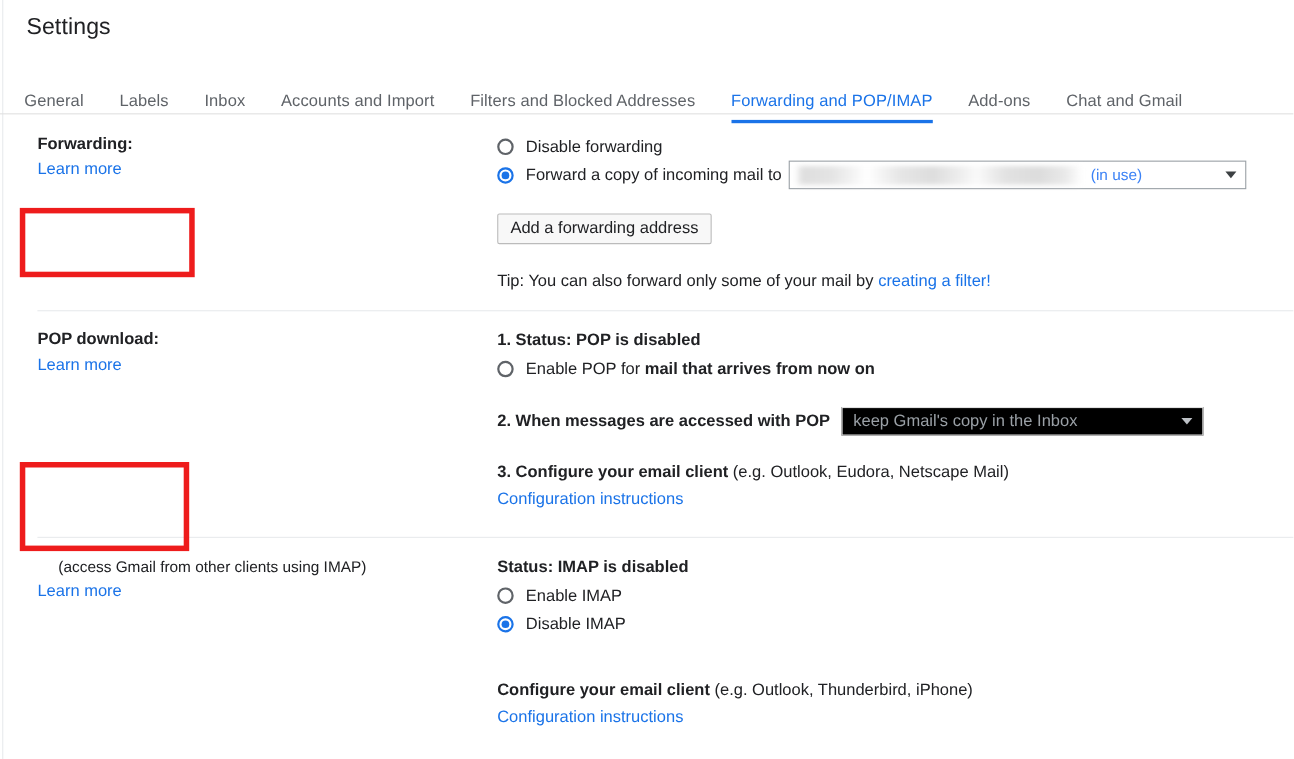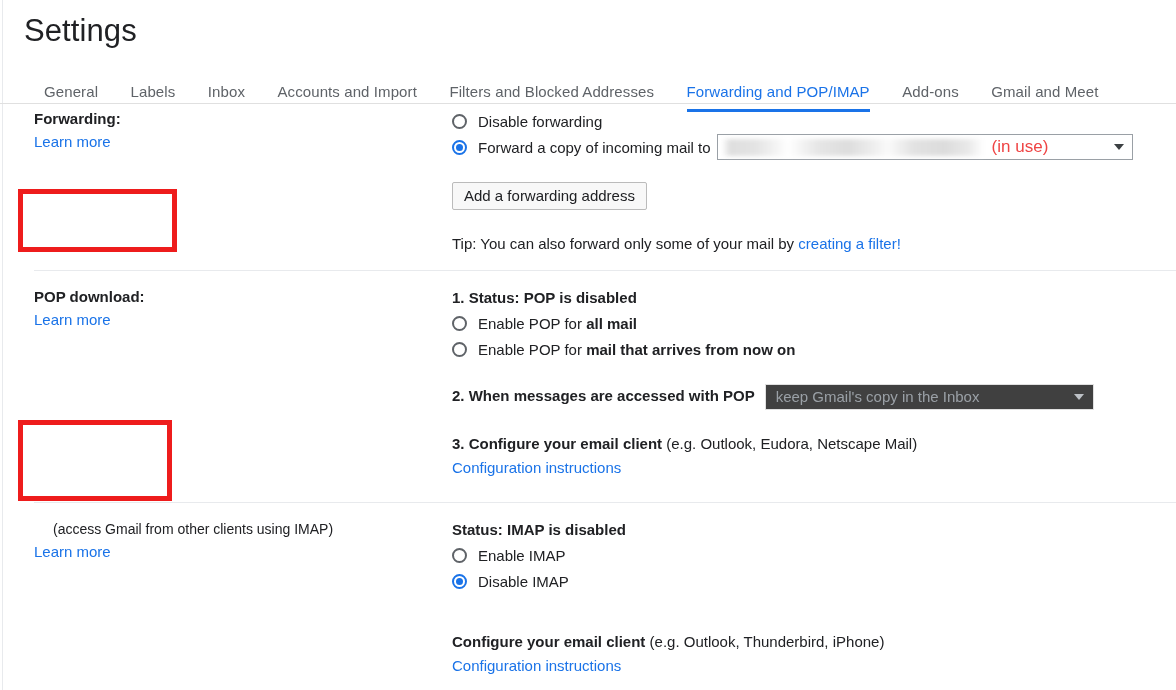--- a/index.html
+++ b/index.html
@@ -25,21 +25,21 @@
     width: 1px;
     height: 690px;
     background: #e8eaed;
   }
 
   
   .page-title {
     position: absolute;
     left: 24px;
     top: 13px;
-    font-size: 31px;
+    font-size: 21px;
     font-weight: 400;
     color: #202124;
     letter-spacing: .1px;
   }
 
   .tabbar {
     position: absolute;
     left: 0;
     top: 62px;
     width: 1176px;
@@ -50,40 +50,40 @@
   .tab {
     display: inline-block;
     position: relative;
     font-size: 15px;
     color: #5f6368;
     padding: 5px 0 12px 0;
     margin-right: 28px;
     cursor: pointer;
     letter-spacing: .1px;
   }
-  .tab:first-child { margin-left: 44px; }
+  .tab:first-child { margin-left: 22px; }
   .tab.active {
     color: #1a73e8;
     margin-top: 16px;
   }
   .tab.active::after {
     content: "";
     position: absolute;
     left: 0;
     right: 0;
     bottom: 0;
     height: 3px;
     background: #1a73e8;
   }
 
   
   .content {
     position: absolute;
     left: 0;
-    top: 92px;
+    top: 104px;
     width: 1176px;
   }
   .row {
     position: relative;
     display: flex;
     align-items: flex-start;
   }
   .row .divider {
     position: absolute;
     left: 34px;
@@ -201,43 +201,43 @@
         #e2e2e2 192px, #dcdcdc 222px, #e9e9e9 246px,
         #ffffff 262px,
         #e3e3e3 278px, #dfdfdf 292px,
         rgba(255,255,255,0) 308px);
     filter: blur(2.2px);
     width: 262px;
     flex: 0 0 262px;
   }
   .inuse {
     margin-left: 8px;
-    font-size: 17px;
-    color: #ef4444;
+    font-size: 14px;
+    color: #3b82f6;
     white-space: nowrap;
   }
   .caret {
     position: absolute;
     right: 8px;
     top: 50%;
     margin-top: -3px;
     width: 0; height: 0;
     border-left: 5px solid transparent;
     border-right: 5px solid transparent;
     border-top: 6px solid #3c4043;
   }
 
   .pop-select {
     display: inline-flex;
     align-items: center;
     justify-content: space-between;
     width: 329px;
     height: 26px;
     border: 1px solid #e0e0e0;
-    background: #404040;
+    background: #000000;
     font-size: 15px;
     color: #9aa0a6;
     padding: 0 9px 0 10px;
     margin-left: 10px;
     vertical-align: middle;
     position: relative;
     cursor: default;
   }
   .caret-thin {
     width: 0; height: 0;
@@ -285,21 +285,21 @@
 <div class="page-title">Settings</div>
 
 <div class="tabbar">
   <span class="tab">General</span>
   <span class="tab">Labels</span>
   <span class="tab">Inbox</span>
   <span class="tab">Accounts and Import</span>
   <span class="tab">Filters and Blocked Addresses</span>
   <span class="tab active">Forwarding and POP/IMAP</span>
   <span class="tab">Add-ons</span>
-  <span class="tab">Gmail and Meet</span>
+  <span class="tab">Chat and Gmail</span>
 </div>
 
 <div class="content">
 
   <div class="row">
     <div class="row-label">
       <div class="label-title">Forwarding:</div>
       <a class="link">Learn more</a>
     </div>
     <div class="row-body">
@@ -339,24 +339,20 @@
       <div class="label-title">POP download:</div>
       <a class="link">Learn more</a>
     </div>
     <div class="row-body">
 
       <div class="step">
         <b>1.</b>
         <b>Status: POP is disabled</b>
       </div>
 
-      <div class="radio-line">
-        <span class="radio"></span>
-        <span class="radio-text"><span>Enable POP for </span><b>all mail</b></span>
-      </div>
 
       <div class="radio-line">
         <span class="radio"></span>
         <span class="radio-text"><span>Enable POP for </span><b>mail that arrives from now on</b></span>
       </div>
 
       <div class="mt-spacer-22"></div>
 
       <div class="step">
         <b>2.</b>

